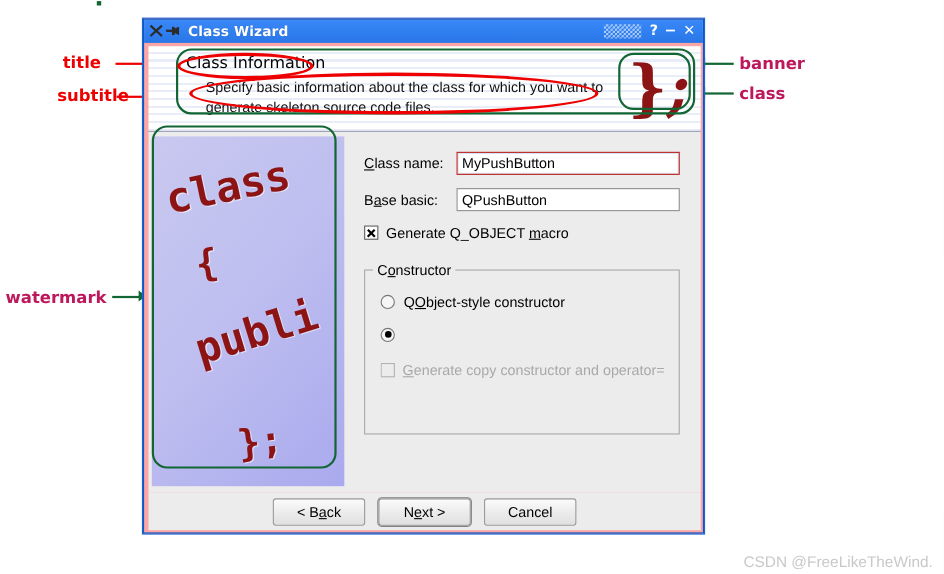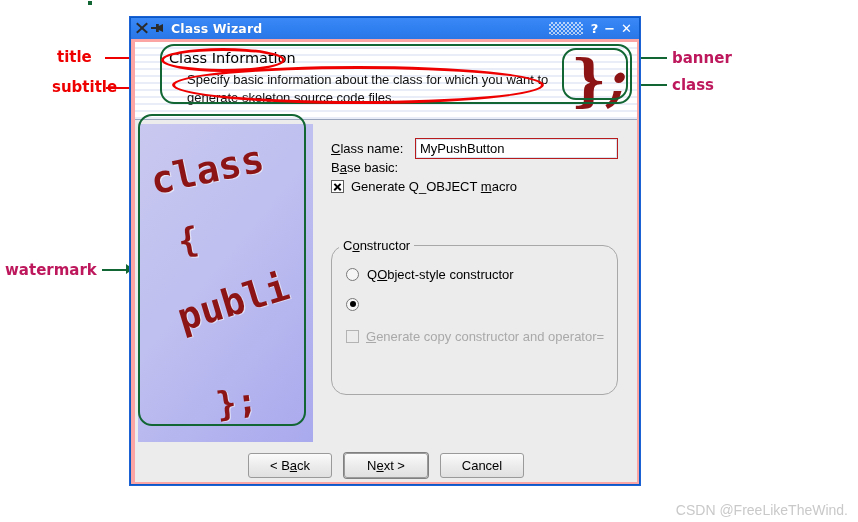--- a/index.html
+++ b/index.html
@@ -179,21 +179,21 @@
 
   #form {
     flex: 1 1 auto;
     padding: 18px 0 0 18px;
     position: relative;
     font-size: 13px;
     color: #000;
   }
   .field-row {
     display: flex; align-items: center;
-    margin-bottom: 1px;
+    margin-bottom: 12px;
   }
   .field-label { width: 84px; font-size: 13px; color: #000; }
   .textbox {
     width: 203px; height: 21px;
     background: #ffffff;
     border: 1px solid #8d8d8d;
     box-sizing: border-box;
     font-size: 13px;
     line-height: 19px;
     padding: 0 4px;
@@ -219,21 +219,21 @@
   }
   .chk.checked:before { transform: rotate(45deg); }
   .chk.checked:after  { transform: rotate(-45deg); }
   .chk.disabled { border-color: #b3b3b3; background: #ececed; }
 
   
   #groupbox {
     position: absolute; left: 18px; top: 125px;
     width: 287px; height: 150px;
     border: 1px solid #a8a8a8;
-    border-radius: 15px;
+    border-radius: 0;
     box-sizing: border-box;
     overflow: hidden;
   }
   #group-legend {
     position: absolute; left: 26px; top: 118px;
     background: #ececed;
     padding: 0 4px;
     font-size: 13px; color: #000;
     z-index: 2;
   }
@@ -346,20 +346,21 @@
 
     <div id="form">
 
       <div class="field-row">
         <label class="field-label"><u>C</u><span>lass name:</span></label>
         <div class="textbox focused">MyPushButton</div>
       </div>
 
       <div class="field-row">
         <label class="field-label"><span>B</span><u>a</u><span>se basic:</span></label>
+        <div class="textbox">QPushButton</div>
       </div>
 
       <div class="check-row">
         <span class="chk checked"></span>
         <span class="rlabel"><span>Generate Q_OBJECT </span><u>m</u><span>acro</span></span>
       </div>
 
       <div id="group-legend"><span>C</span><u>o</u><span>nstructor</span></div>
 
       <div id="groupbox">

